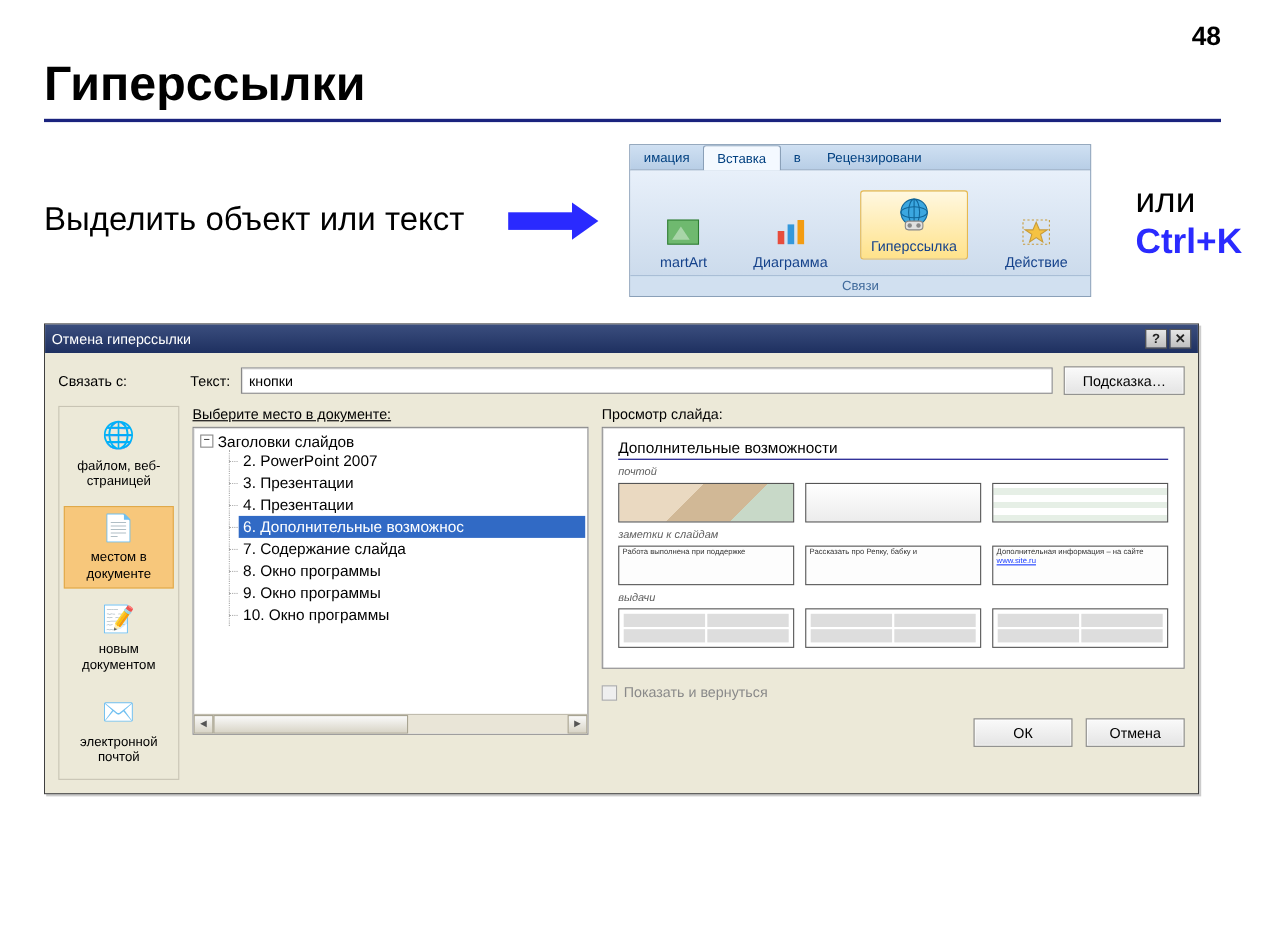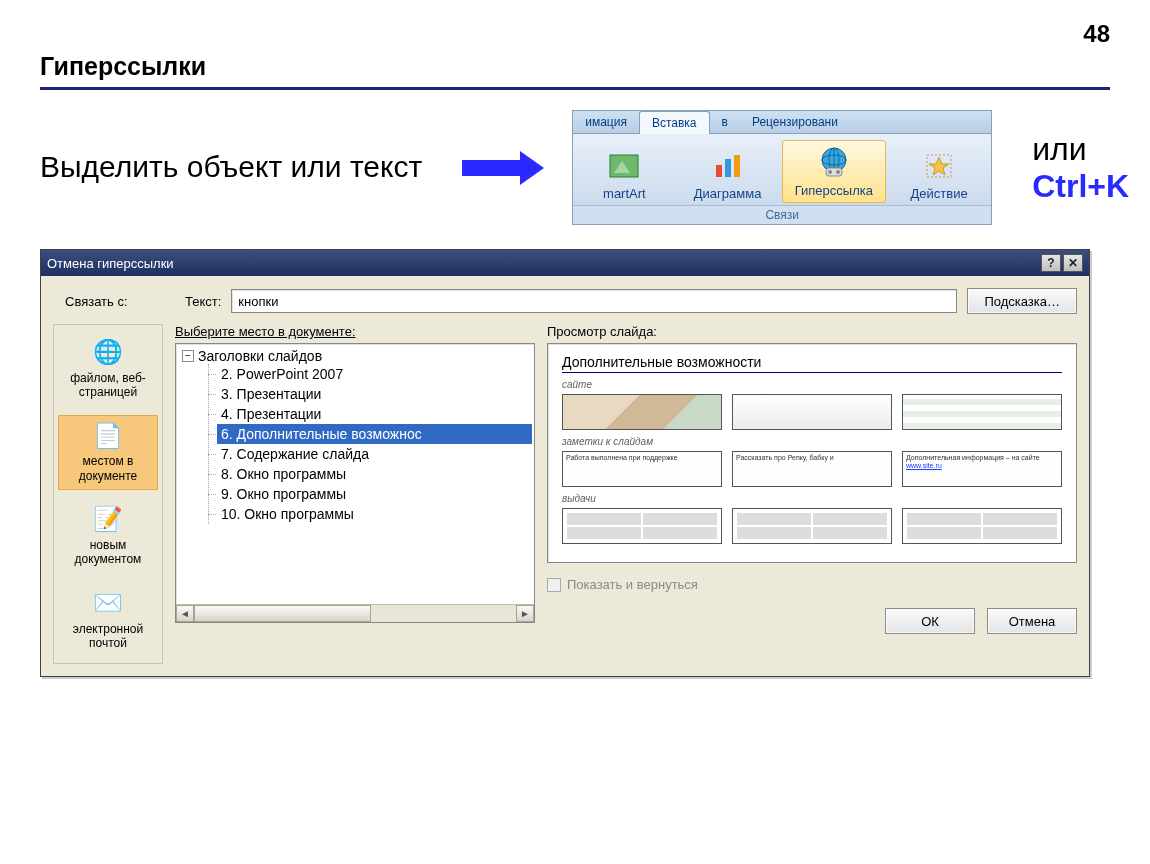--- a/index.html
+++ b/index.html
@@ -10,21 +10,21 @@
     background: #fff;
     width: 1150px;
   }
   .page-number {
     text-align: right;
     font-size: 24px;
     font-weight: bold;
     margin-bottom: 4px;
   }
   .title {
-    font-size: 25px;
+    font-size: 44px;
     font-weight: bold;
     border-bottom: 3px solid #1a237e;
     padding-bottom: 6px;
     margin-bottom: 20px;
   }
   .intro-row {
     display: flex;
     align-items: center;
     gap: 20px;
     margin-bottom: 24px;
@@ -95,21 +95,21 @@
     font-size: 13px;
     color: #15428b;
     padding: 2px 6px 4px;
     border-right: 1px solid #b3c7de00;
     flex: 1;
   }
   .ribbon-btn.highlight {
     background: linear-gradient(#fff8e1,#ffe28a);
     border: 1px solid #e7b94f;
     border-radius: 3px;
-    margin: 2px;
+    margin: 14px;
   }
   .ribbon-btn .iconbox {
     height: 40px;
     display: flex;
     align-items: center;
     justify-content: center;
   }
   .ribbon-group-label {
     text-align: center;
     font-size: 12px;
@@ -447,21 +447,21 @@
 
 <div class="dialog">
   <div class="dlg-title">
     <span>Отмена гиперссылки</span>
     <span class="spacer"></span>
     <span class="wbtn">?</span>
     <span class="wbtn">✕</span>
   </div>
   <div class="dlg-body">
     <div class="row-top">
-      <span class="lbl" style="width:110px;margin-left:12px;">Связать с:</span>
+      <span class="lbl" style="width:110px;">Связать с:</span>
       <span class="lbl">Текст:</span>
       <input class="textinput" value="кнопки" style="">
       <button class="btn">Подсказка…</button>
     </div>
 
     <div class="cols">
 
       <div class="sidebar">
         <div class="sb-item">
           <span class="sb-icon">🌐</span>
@@ -507,21 +507,21 @@
               </div>
             <div class="sbtn">►</div>
           </div>
         </div>
       </div>
 
       <div class="rightcol">
         <div class="section-label">Просмотр слайда:</div>
         <div class="preview-box">
           <div class="preview-title">Дополнительные возможности</div>
-          <div class="pv-section">сайте</div>
+          <div class="pv-section">почтой</div>
           <div class="pv-row">
             <div class="pv-img"></div>
             <div class="pv-img" style="background:linear-gradient(#fff,#ececec);"></div>
             <div class="pv-img" style="background:repeating-linear-gradient(0deg,#e6efe6 0 6px,#fff 6px 12px);"></div>
           </div>
           <div class="pv-section">заметки к слайдам</div>
           <div class="pv-row">
             <div class="pv-card">Работа выполнена при поддержке</div>
             <div class="pv-card">Рассказать про Репку, бабку и</div>
             <div class="pv-card">

